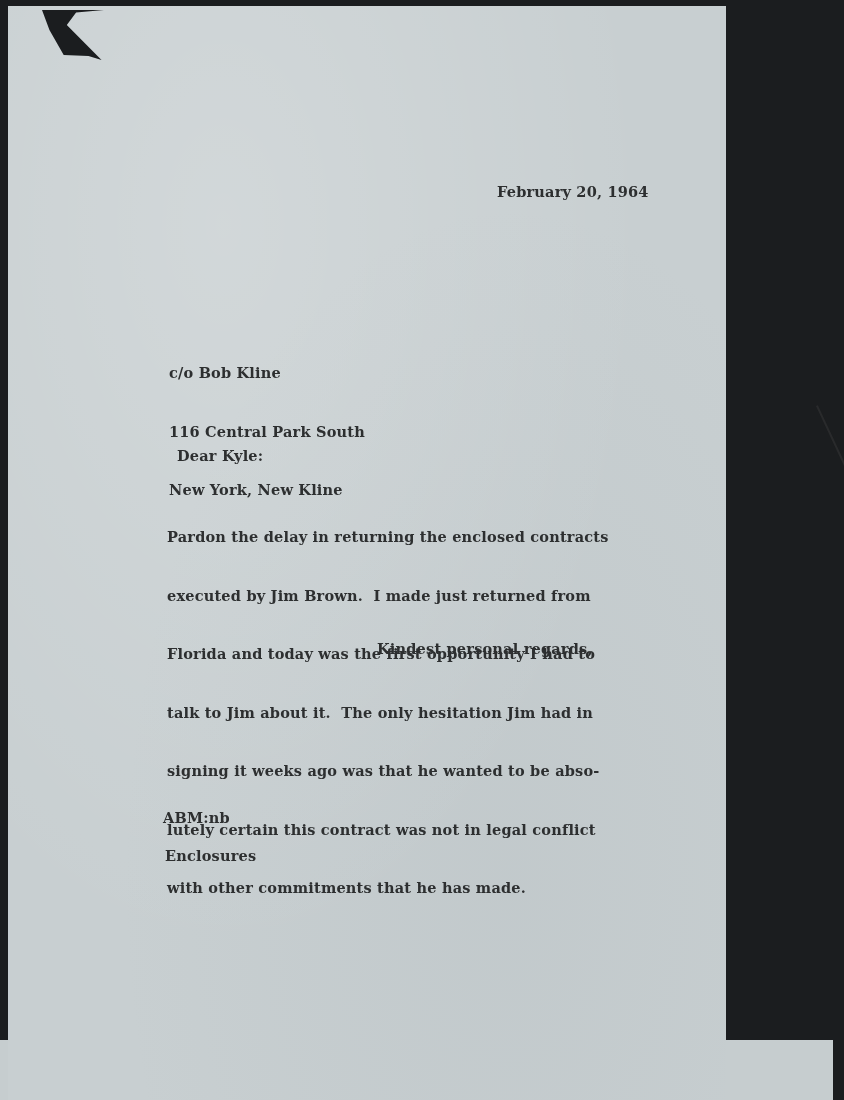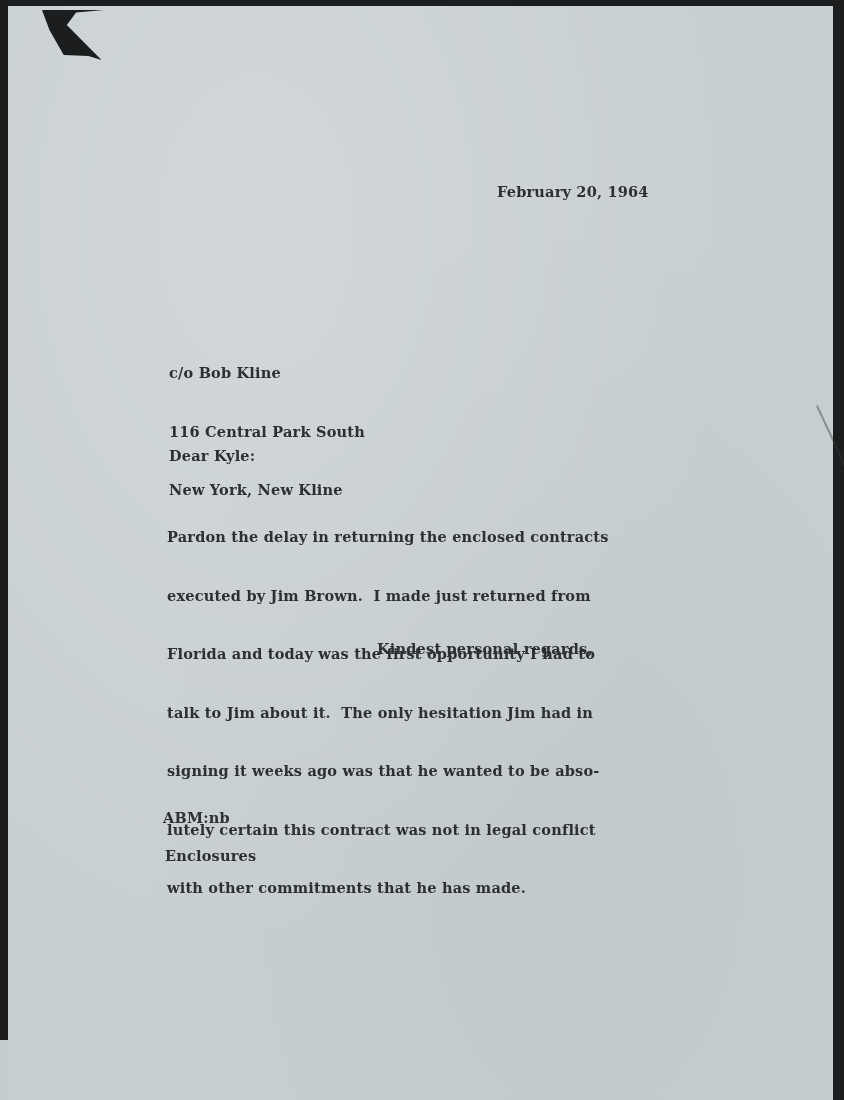--- a/index.html
+++ b/index.html
@@ -11,21 +11,21 @@
       height: 1100px;
       background: #1b1d1f;
       position: relative;
       overflow: hidden;
       font-family: "DejaVu Serif", "Liberation Serif", serif;
     }
     .page {
       position: absolute;
       left: 8px;
       top: 6px;
-      width: 825px;
+      width: 718px;
       height: 1094px;
       background:
         radial-gradient(ellipse at 30% 20%, rgba(255,255,255,0.18), rgba(255,255,255,0) 60%),
         radial-gradient(ellipse at 70% 80%, rgba(150,160,165,0.12), rgba(150,160,165,0) 55%),
         #c8cfd1;
     }
     .page-bottom-ext {
       position: absolute;
       left: 0;
       top: 1040px;
@@ -56,21 +56,21 @@
       position: absolute;
       color: #2d2f30;
       font-weight: bold;
       font-size: 14.5px;
       letter-spacing: 0.2px;
       white-space: pre;
       line-height: 19.5px;
     }
     .date { left: 489px; top: 176px; }
     .addr { left: 161px; top: 318px; }
-    .salutation { left: 161px; top: 440px; }
+    .salutation { left: 169px; top: 440px; }
     .body-para { left: 159px; top: 482px; }
     .closing { left: 369px; top: 633px; }
     .sig { left: 369px; top: 747px; }
     .initials { left: 155px; top: 802px; }
     .enclosures { left: 157px; top: 840px; }
     .line { display: block; }
   </style>
 </head>
 <body>
 

